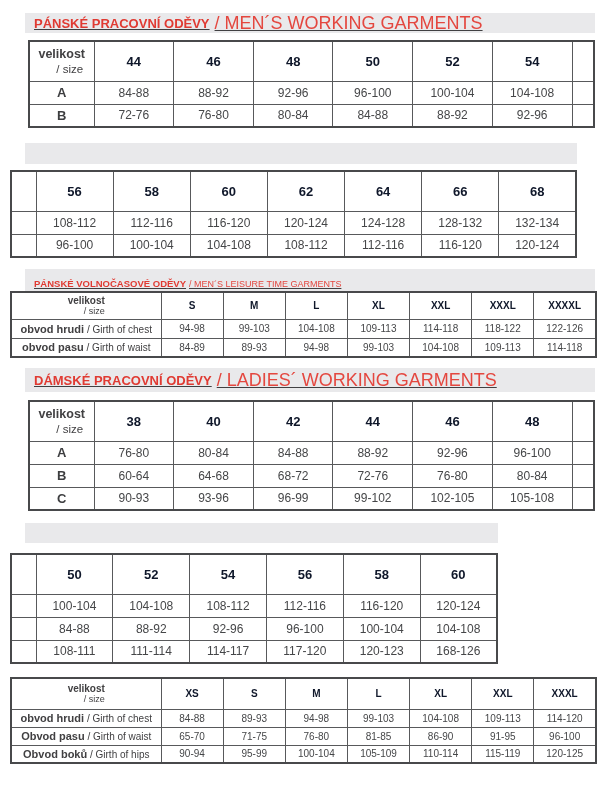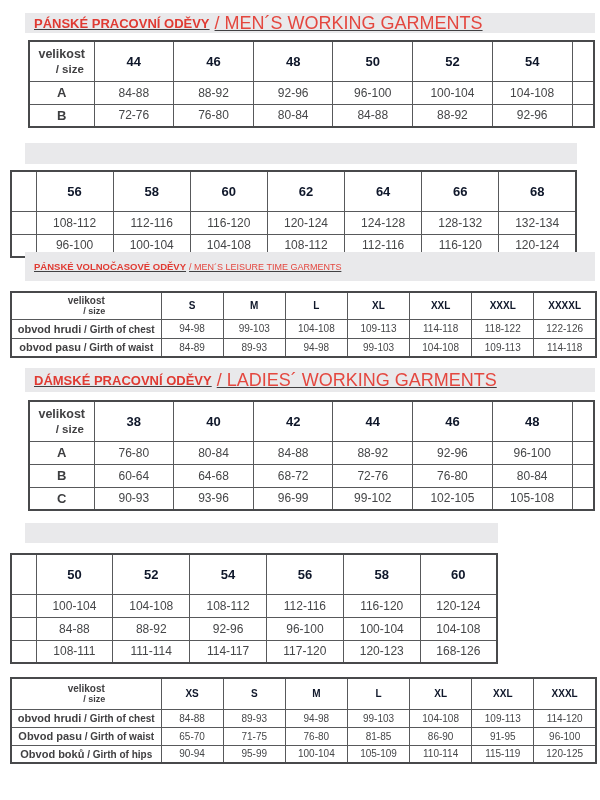--- a/index.html
+++ b/index.html
@@ -6,37 +6,37 @@
   .page{position:relative;width:600px;height:800px;background:#ffffff;overflow:hidden;
         font-family:"Liberation Sans","DejaVu Sans",sans-serif;color:#414042;}
 
   
   .band{position:absolute;background:#e9e9eb;display:flex;align-items:center;}
   .head-band{padding-left:9px;box-sizing:border-box;text-decoration:underline;}
   .h-cz{color:#e03a32;font-weight:bold;font-size:13px;white-space:pre;}
   .h-en{color:#e4473f;font-weight:normal;font-size:18px;white-space:pre;margin-left:5px;}
   .b1{left:25px;top:13px;width:570px;height:20px;}
   .b2{left:25px;top:143px;width:552px;height:21px;}
-  .b3{left:25px;top:252px;width:570px;height:29px;}
+  .b3{left:25px;top:269px;width:570px;height:29px;}
   .b3 .h-cz{font-size:9.5px;}
   .b3 .h-en{font-size:9px;margin-left:3px;}
   .b4{left:25px;top:368px;width:570px;height:24px;}
   .b5{left:25px;top:523px;width:473px;height:20px;}
 
   
   .t{position:absolute;border-collapse:collapse;table-layout:fixed;background:#fff;
      border:2px solid #48494b;}
   .t th,.t td{border:1px solid #58595b;text-align:center;vertical-align:middle;padding:0;
      overflow:hidden;}
   .t th.num{font-size:13px;font-weight:bold;color:#0f172a;}
   .t td.val{font-size:12px;font-weight:normal;color:#454648;}
   .t th.rowlab{font-size:13px;font-weight:bold;color:#3d3e40;}
   .t th.cut,.t td.cut{background:#fff;}
   .vk{font-size:12.5px;font-weight:bold;line-height:1.25;}
-  .vs{font-size:11.5px;font-weight:bold;line-height:1.1;padding-left:16px;}
+  .vs{font-size:11.5px;font-weight:normal;line-height:1.1;padding-left:16px;}
 
   .t1{left:28px;top:40px;width:567px;}
   .t2{left:10px;top:170px;width:567px;}
   .t4{left:28px;top:400px;width:567px;}
   .t5{left:10px;top:553px;width:488px;}
   .t3{left:10px;top:291px;width:587px;}
   .t6{left:10px;top:677px;width:587px;}
 
   .t1 col.col-lead,.t4 col.col-lead{width:65px;}
   .t1 col.col-cut,.t4 col.col-cut{width:22px;}
@@ -50,21 +50,21 @@
   .t6 tr.hdr{height:31px;}
   .t6 tbody tr{height:18px;}
 
   
   .small-t th.num{font-size:10px;}
   .small-t td.val{font-size:10px;}
   .small-t .vk{font-size:10px;}
   .small-t .vs{font-size:9px;}
   .small-t th.lab{font-size:10px;}
   .lb{font-weight:bold;font-size:11px;}
-  .lr{font-weight:bold;font-size:10px;white-space:pre;margin-top:18px;}
+  .lr{font-weight:normal;font-size:10px;white-space:pre;margin-top:18px;}
 </style>
 </head>
 <body>
 
 <div class="page">
 
   <div class="band head-band b1">
     <span class="h-cz">PÁNSKÉ PRACOVNÍ ODĚVY</span>
     <span class="h-en">/ MEN´S WORKING GARMENTS</span>
   </div>

